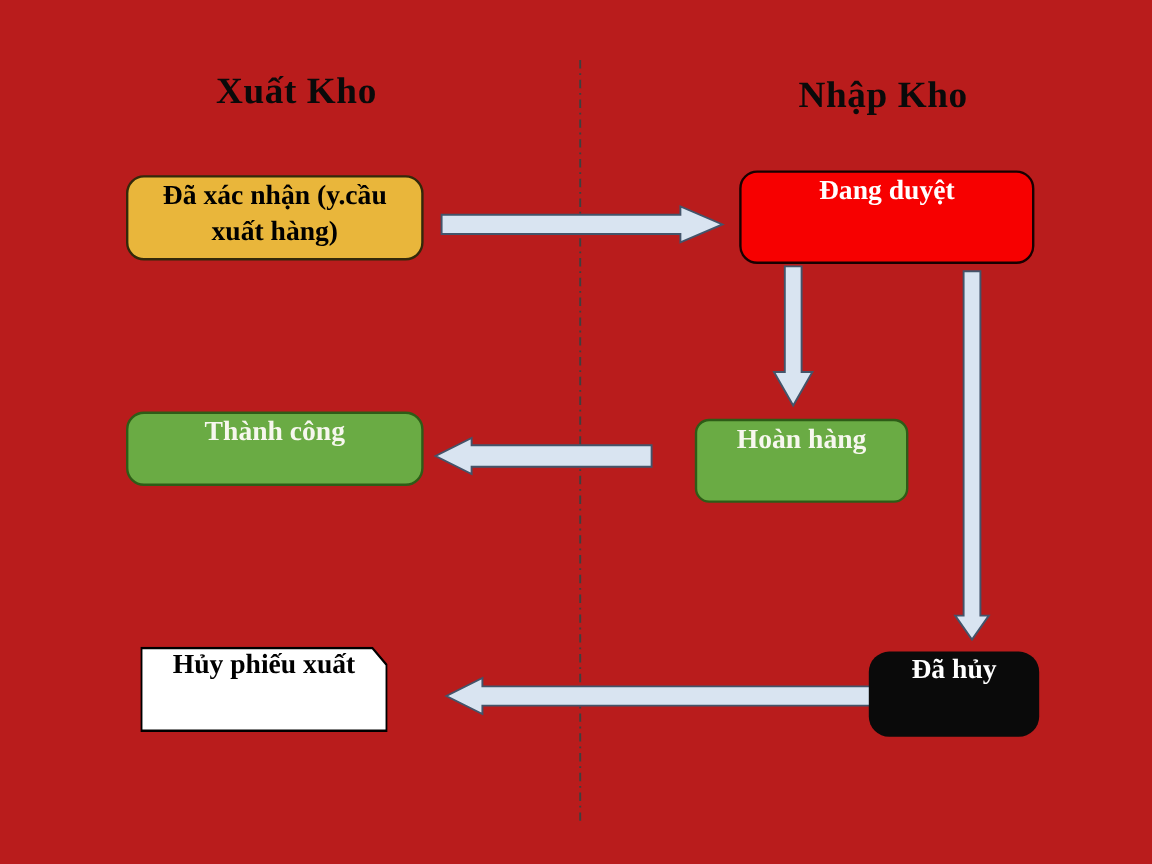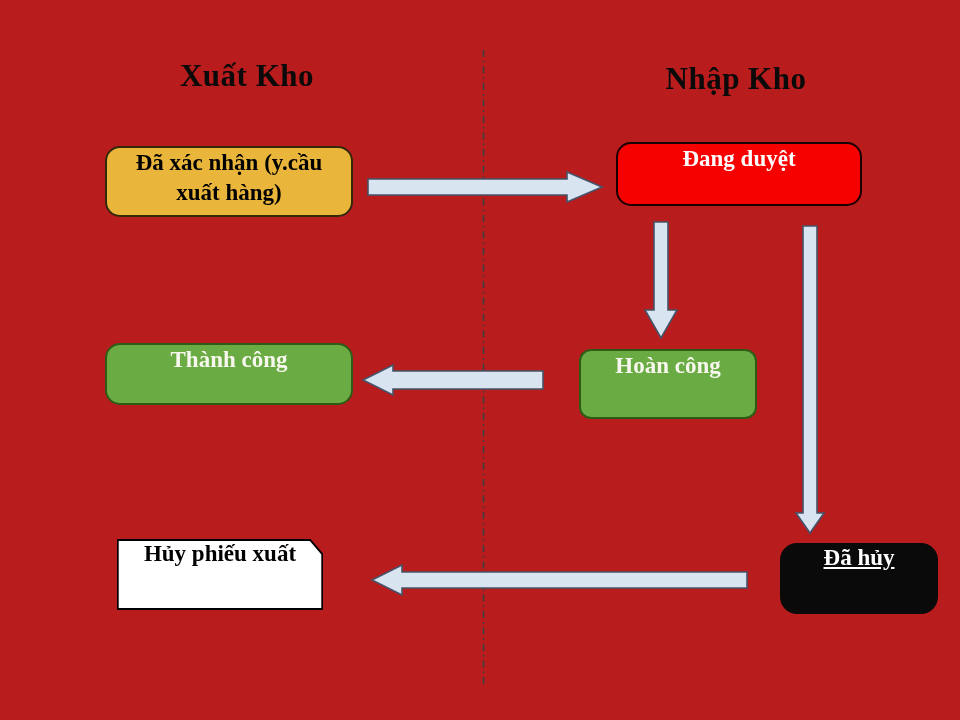--- a/index.html
+++ b/index.html
@@ -52,46 +52,45 @@
   }
   #node-confirmed {
     left:105px; top:146px; width:248px; height:71px;
     background:var(--c-confirmed-fill, #e9b63b);
     border:2px solid var(--c-confirmed-border, #33290a);
     border-radius:15px;
     color:var(--c-text-dark, #000);
     padding:0 12px;
   }
   #node-approving {
-    left:616px; top:142px; width:246px; height:64px;
+    left:616px; top:142px; width:246px; height:78px;
     background:var(--c-approving-fill, #f70000);
     border:2px solid var(--c-approving-border, #190000);
     border-radius:15px;
     color:var(--c-text-light, #fff);
   }
   #node-success {
     left:105px; top:343px; width:248px; height:62px;
     background:var(--c-green-fill, #6aab44);
     border:2px solid var(--c-green-border, #2e5c17);
     border-radius:15px;
     color:var(--c-text-cream, #f7f7ee);
   }
   #node-completed {
     left:579px; top:349px; width:178px; height:70px;
     background:var(--c-green-fill, #6aab44);
     border:2px solid var(--c-green-border, #2e5c17);
     border-radius:12px;
     color:var(--c-text-cream, #f7f7ee);
   }
   #node-cancelled {
-    left:780px; top:543px; width:158px; height:71px;
+    left:724px; top:543px; width:142px; height:71px;
     background:var(--c-cancelled-fill, #0a0a0a);
     border-radius:17px;
     color:var(--c-text-light, #fff);
-    text-decoration:underline;
   }
   #node-cancel-export {
     left:117px; top:539px; width:206px; height:71px;
     color:var(--c-text-dark, #000);
     border-radius:24px;
   }
   #node-cancel-export .card-shape {
     position:absolute; left:0; top:0; width:100%; height:100%;
   }
   #node-cancel-export .card-shape polygon {
@@ -125,21 +124,21 @@
 
   <div class="node" id="node-approving">
     <span class="node-label">Đang duyệt</span>
   </div>
 
   <div class="node" id="node-success">
     <span class="node-label">Thành công</span>
   </div>
 
   <div class="node" id="node-completed">
-    <span class="node-label">Hoàn công</span>
+    <span class="node-label">Hoàn hàng</span>
   </div>
 
   <div class="node" id="node-cancel-export">
     <svg class="card-shape" viewBox="0 0 242 71" preserveAspectRatio="none">
       <polygon points="1,1 227,1 241,15 241,70 1,70"></polygon>
     </svg>
     <span class="node-label">Hủy phiếu xuất</span>
   </div>
 
   <div class="node" id="node-cancelled">

